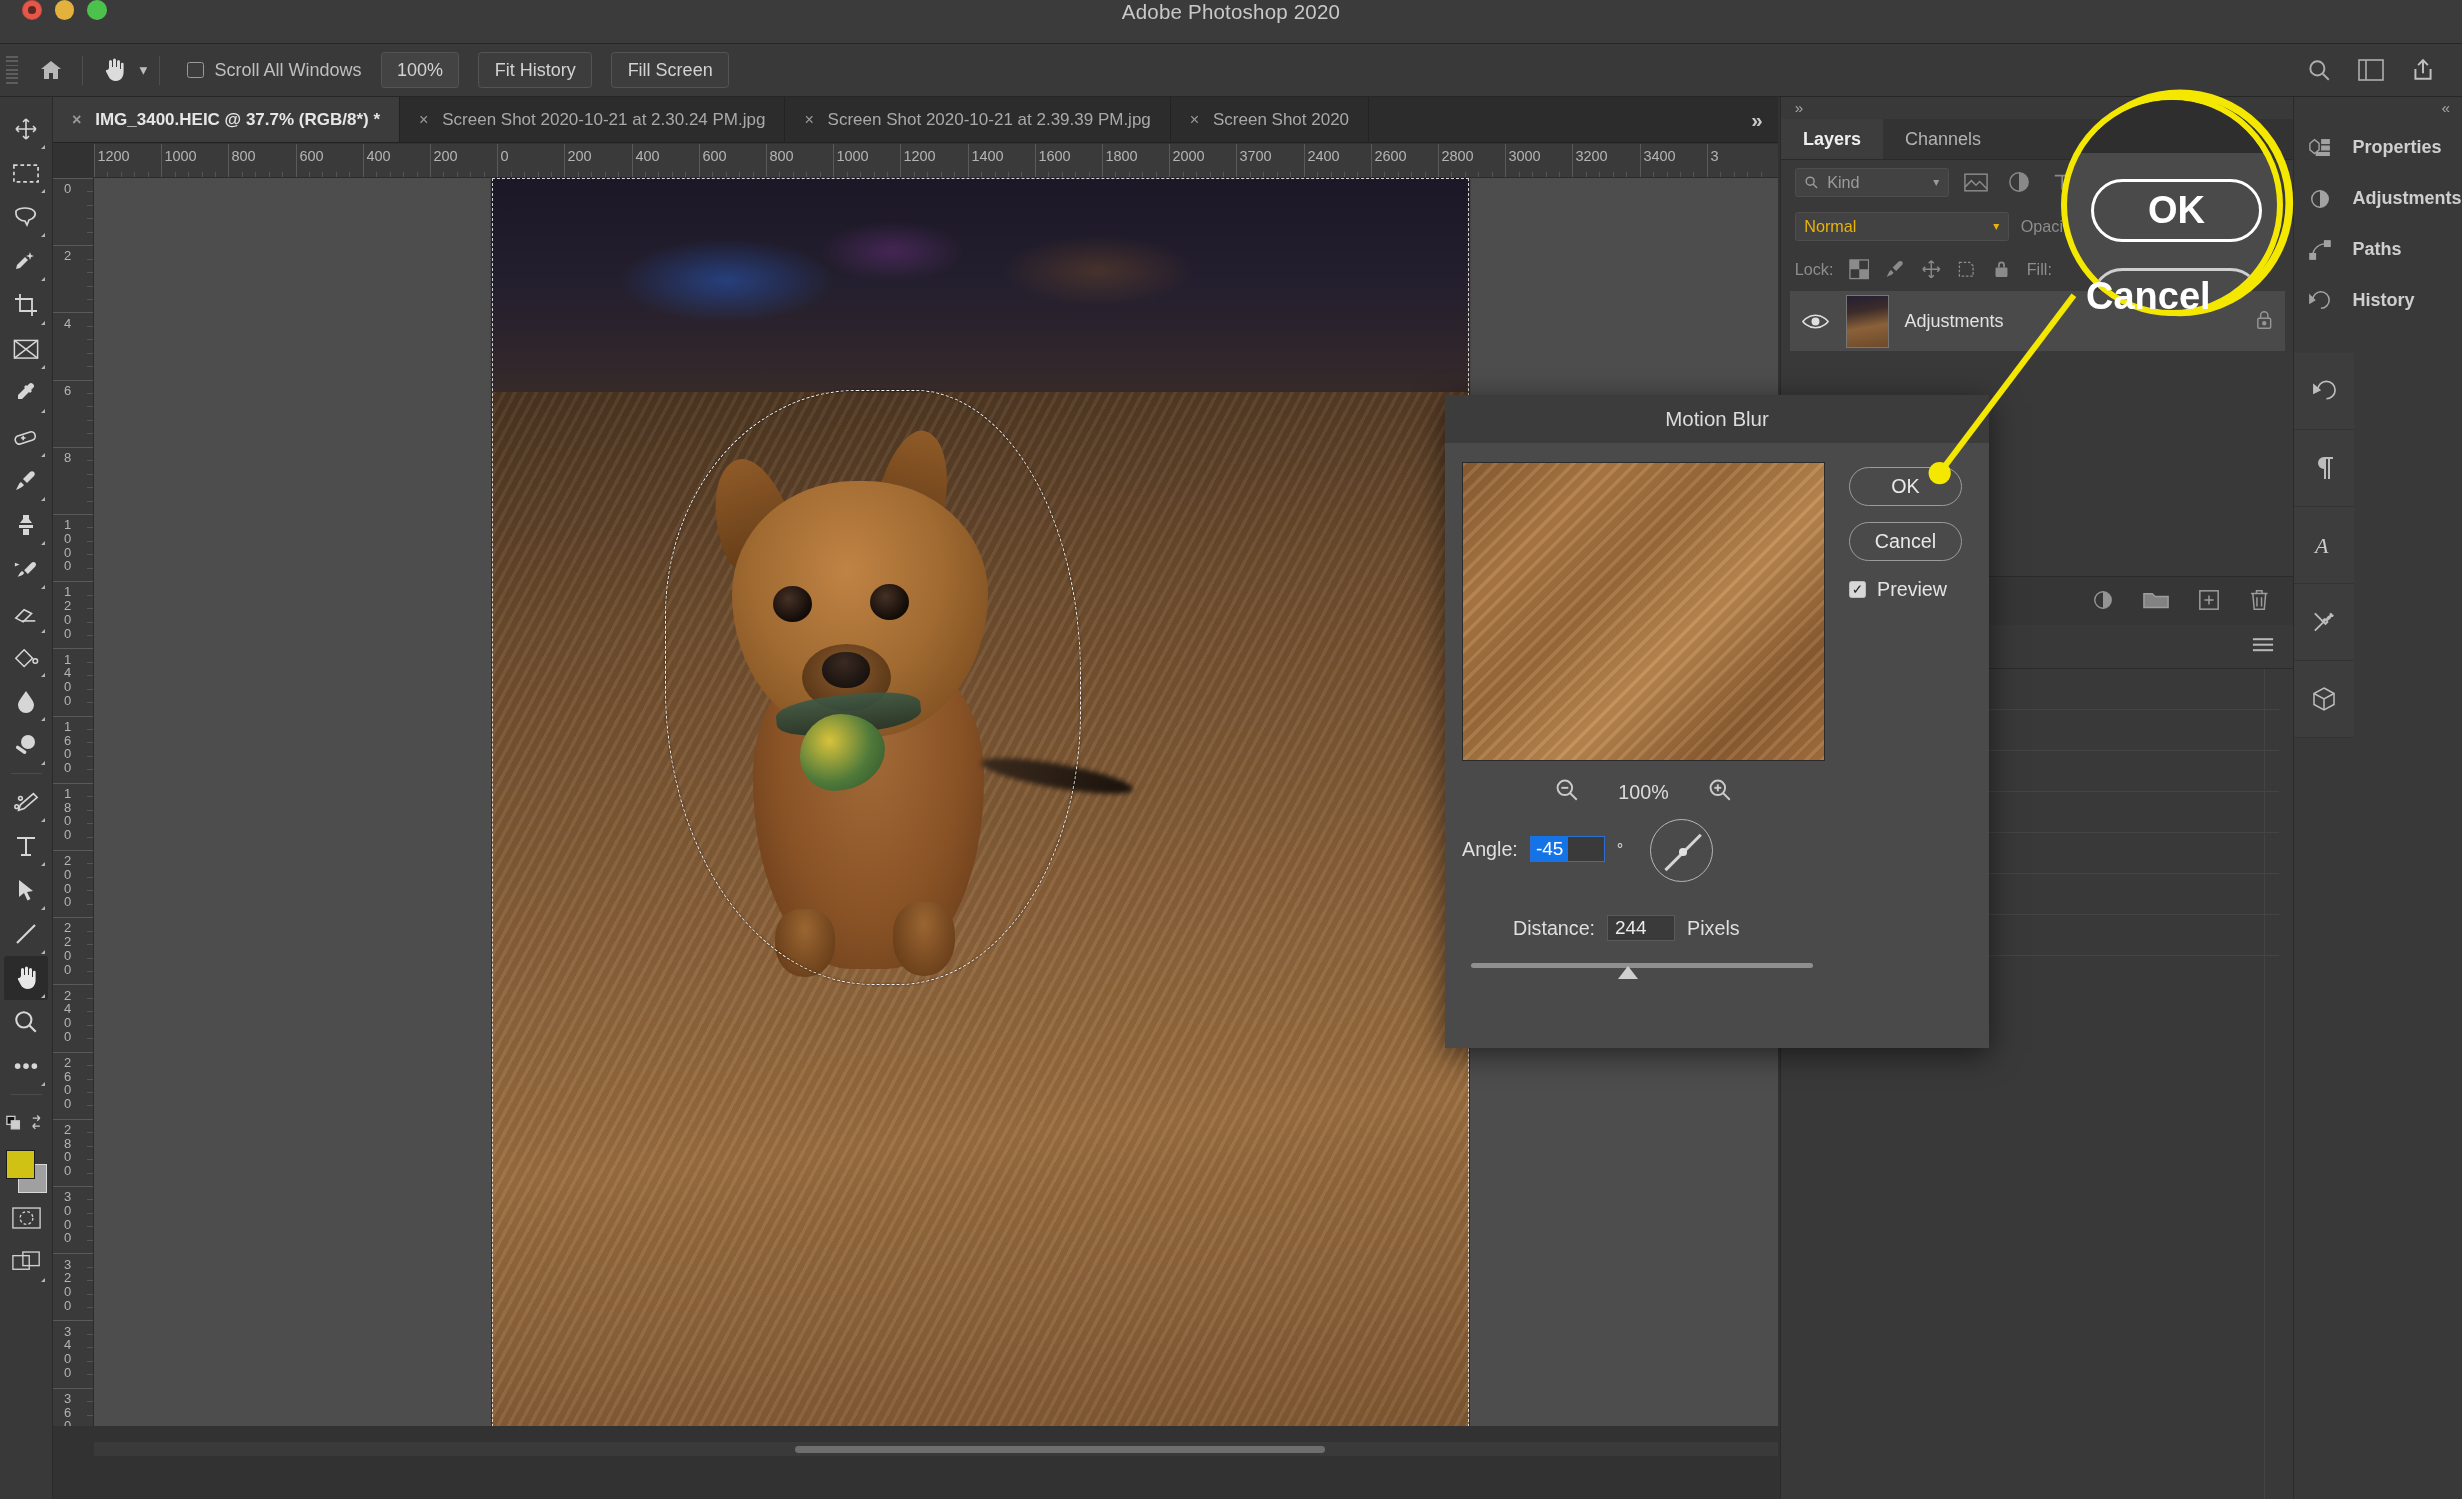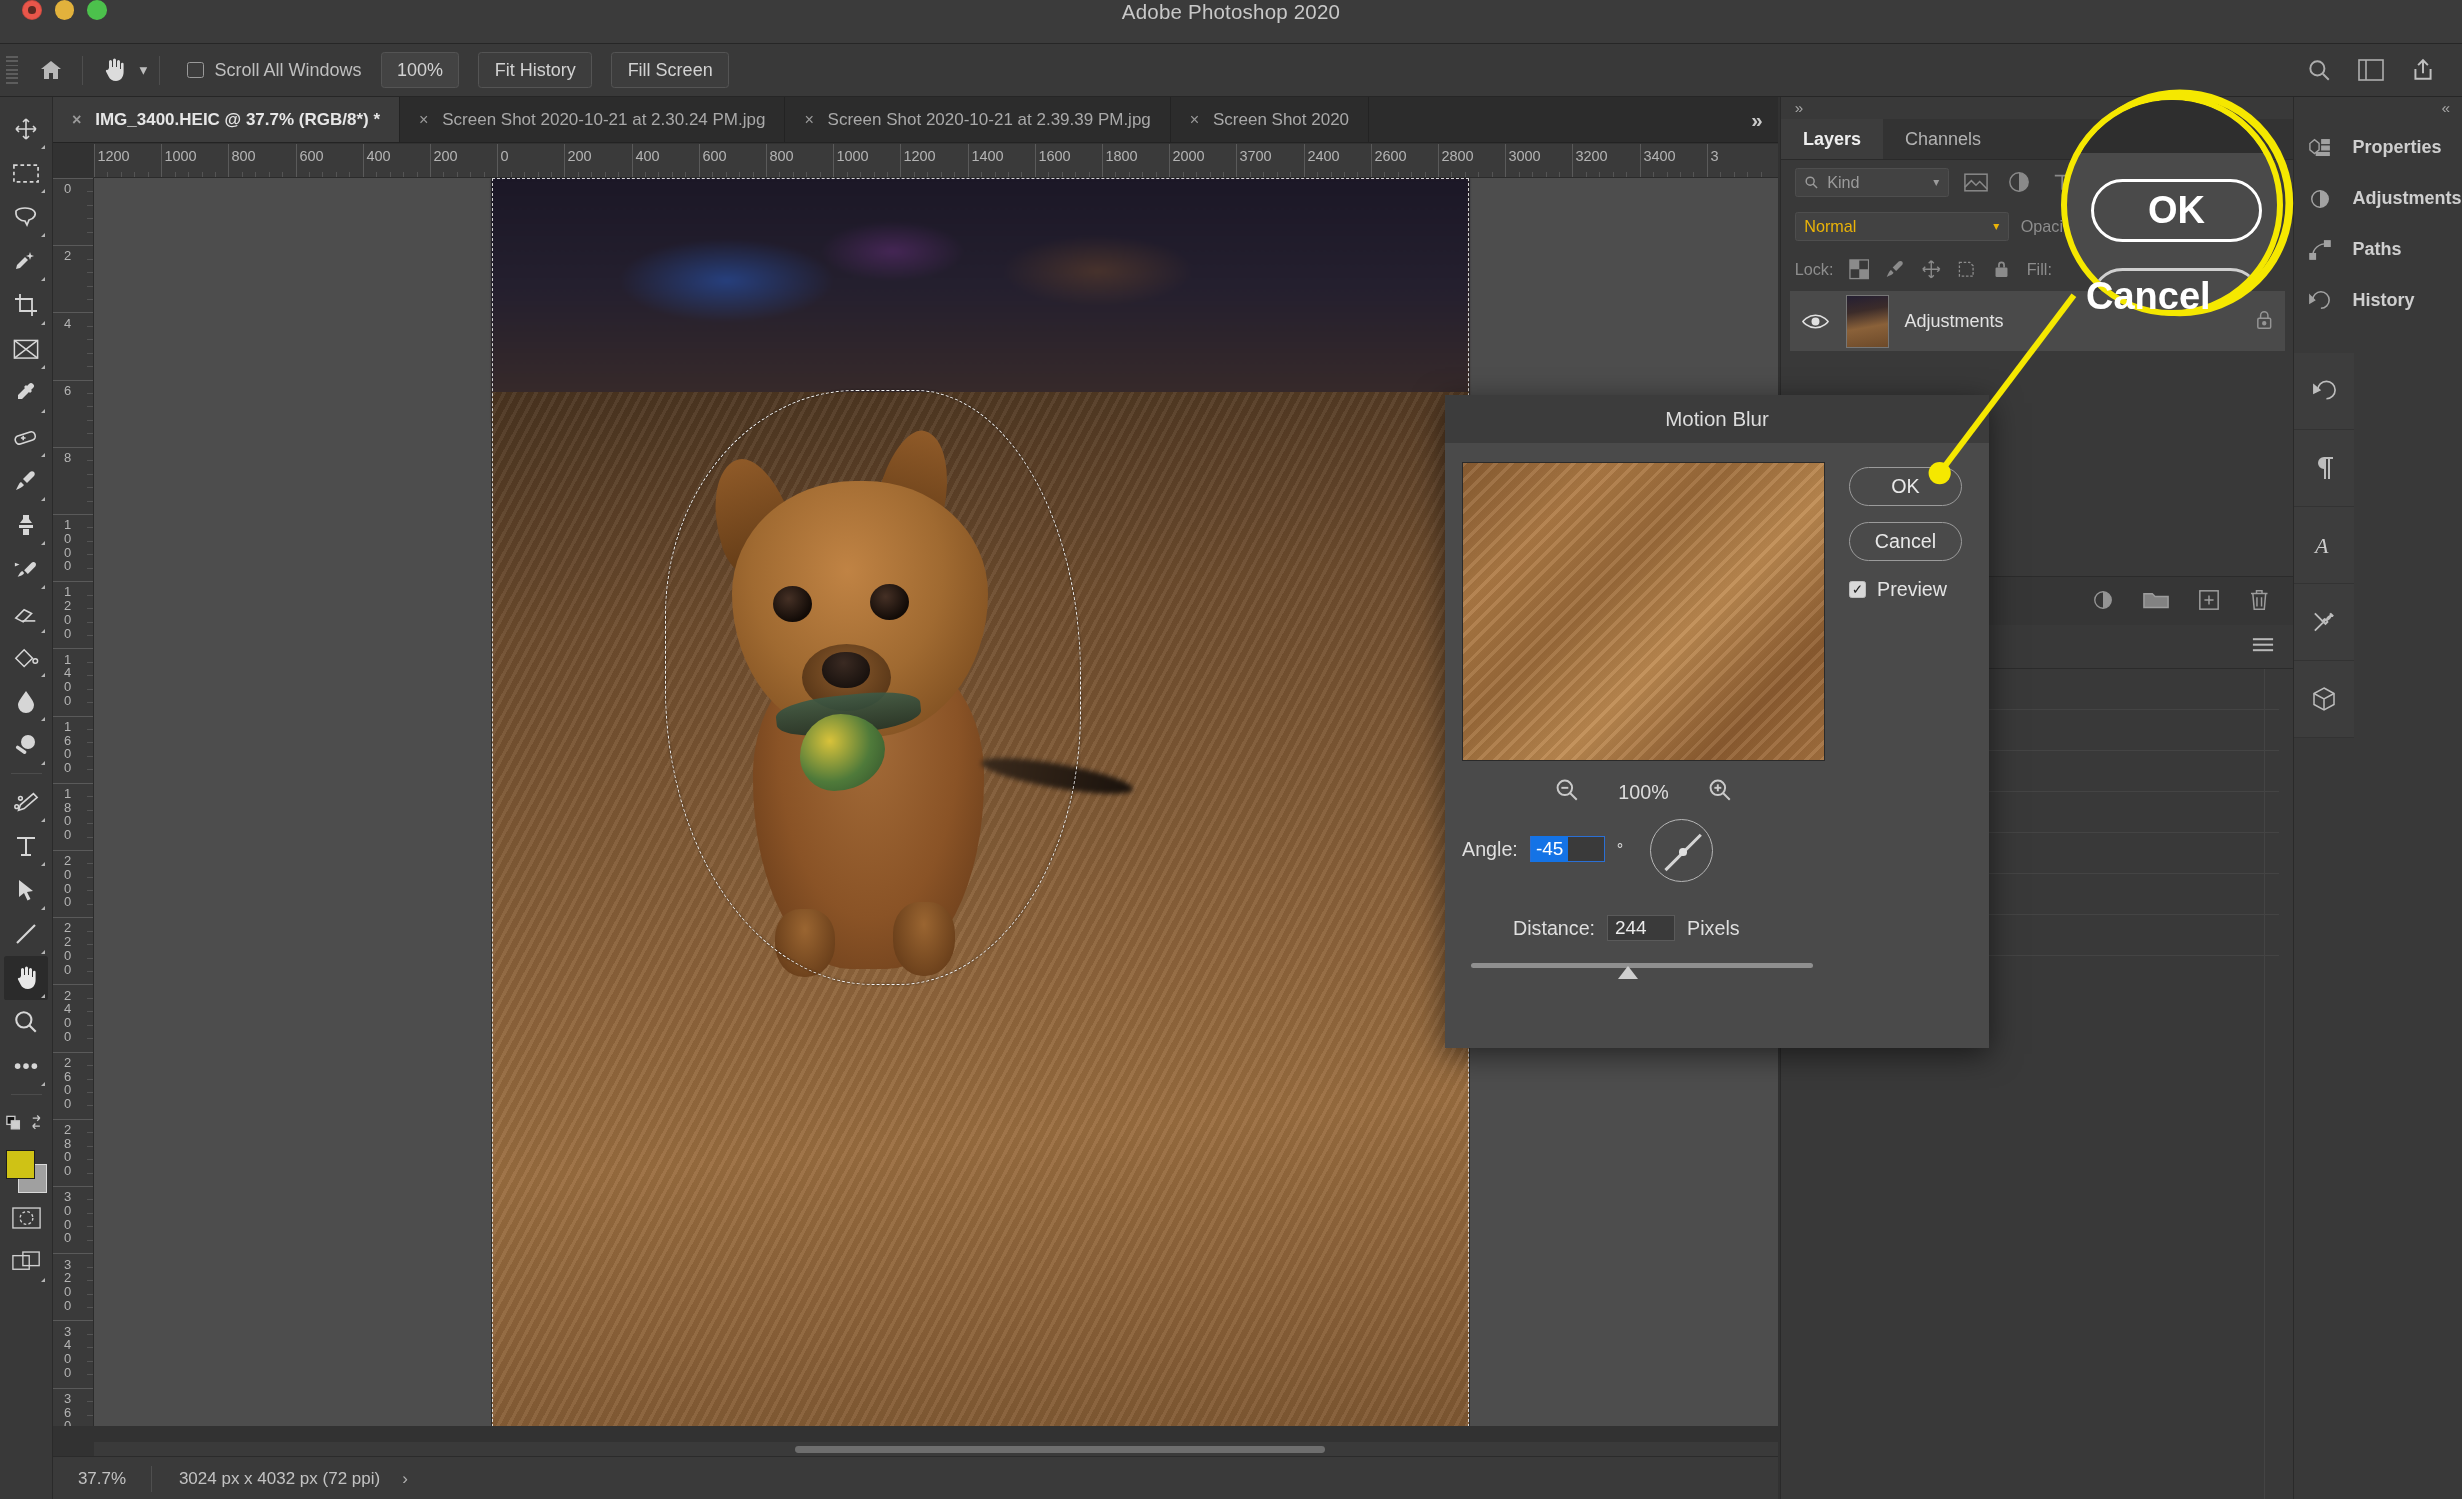--- a/index.html
+++ b/index.html
@@ -918,26 +918,20 @@
         <div class="tail"></div>
       </div>
       <div class="marching"></div>
       <div class="doc-sel-edge"></div>
     </div>
   </div>
   <div class="hscroll">
     <div class="thumb"></div>
   </div>
 
-  <div class="statusbar">
-    <div class="zoomv">37.7%</div>
-    <div class="divv"></div>
-    <div class="dims">3024 px x 4032 px (72 ppi)</div>
-    <div class="arw">›</div>
-  </div>
 
   <div class="right-dock">
     <div class="dock-head">
       <span class="dbl">»</span>
     </div>
     <div class="panel-tabs">
       <div class="ptab active">Layers</div>
       <div class="ptab">Channels</div>
     </div>
 

